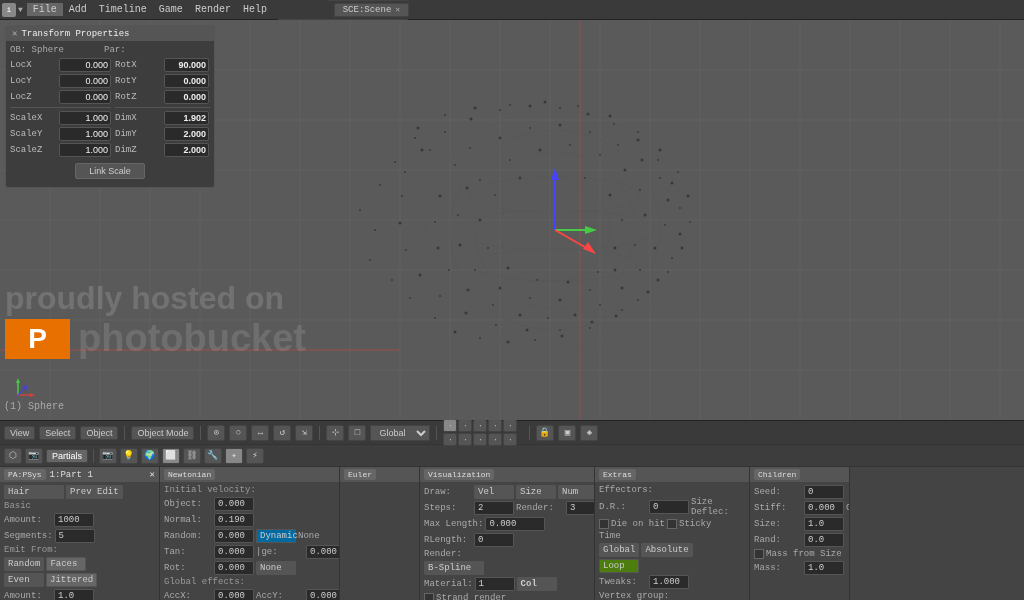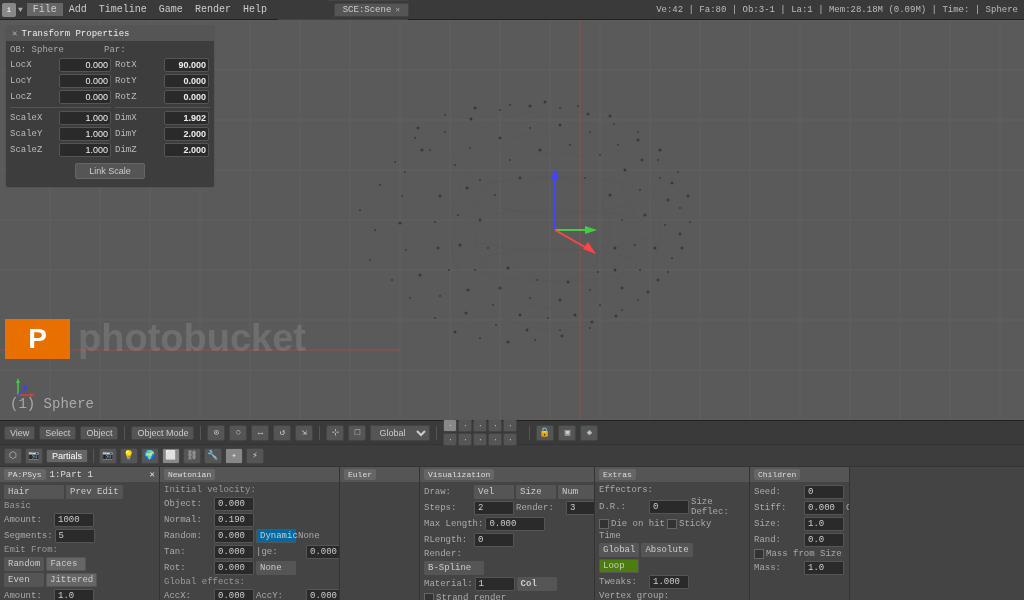--- a/index.html
+++ b/index.html
@@ -348,21 +348,20 @@
       <span>SCE:Scene</span>
       <span class="close-btn">✕</span>
     </div>
     <div class="tab-item tab-active" style="background:#5a5a5a; color:#4fc;">
       <span>www.blender.org</span>
       <span style="background:#cc4400; color:#fff; border-radius:2px; padding:0 3px; font-size:8px;">246</span>
       <span class="close-btn">✕</span>
     </div>
   </div>
 
-  <div class="status-bar-right">Ve:42 | Fa:80 | Ob:3-1 | La:1 | Mem:28.18M (0.09M) | Time: | Sphere</div>
 </div>
 
 <div style="position:relative; height:400px; background:#5a5a5a;">
 
   <svg class="grid-canvas" viewBox="0 0 1024 400" xmlns="http://www.w3.org/2000/svg">
 
     <g stroke="#888" stroke-width="0.3" opacity="0.4">
       <line x1="0" y1="50" x2="1024" y2="50"></line>
       <line x1="0" y1="100" x2="1024" y2="100"></line>
       <line x1="0" y1="150" x2="1024" y2="150"></line>
@@ -619,23 +618,24 @@
           <div class="prop-row">
             <span class="prop-label">DimZ</span>
             <input class="prop-input prop-input-small" value="2.000" readonly="" style="">
           </div>
         </div>
       </div>
       <button class="link-scale-btn">Link Scale</button>
     </div>
   </div>
 
-  <div style="position:absolute; bottom:8px; left:10px; font-size:14px; color:#aaa;">(1) Sphere</div>
+  <div style="position:absolute; bottom:8px; left:4px; font-size:10px; color:#aaa;">(1) Sphere</div>
 
   <div class="watermark">
+    <div style="font-size:32px; font-weight:900; color:rgba(255,255,255,0.15);">proudly hosted on</div>
     <div style="display:flex; align-items:center; gap:8px;">
       <div class="orange-sq">
         <span class="orange-sq-text">P</span>
       </div>
       <span style="font-size:38px; font-weight:900; color:rgba(255,255,255,0.12); font-family:Arial,sans-serif;">photobucket</span>
     </div>
   </div>
 
 </div>
 

